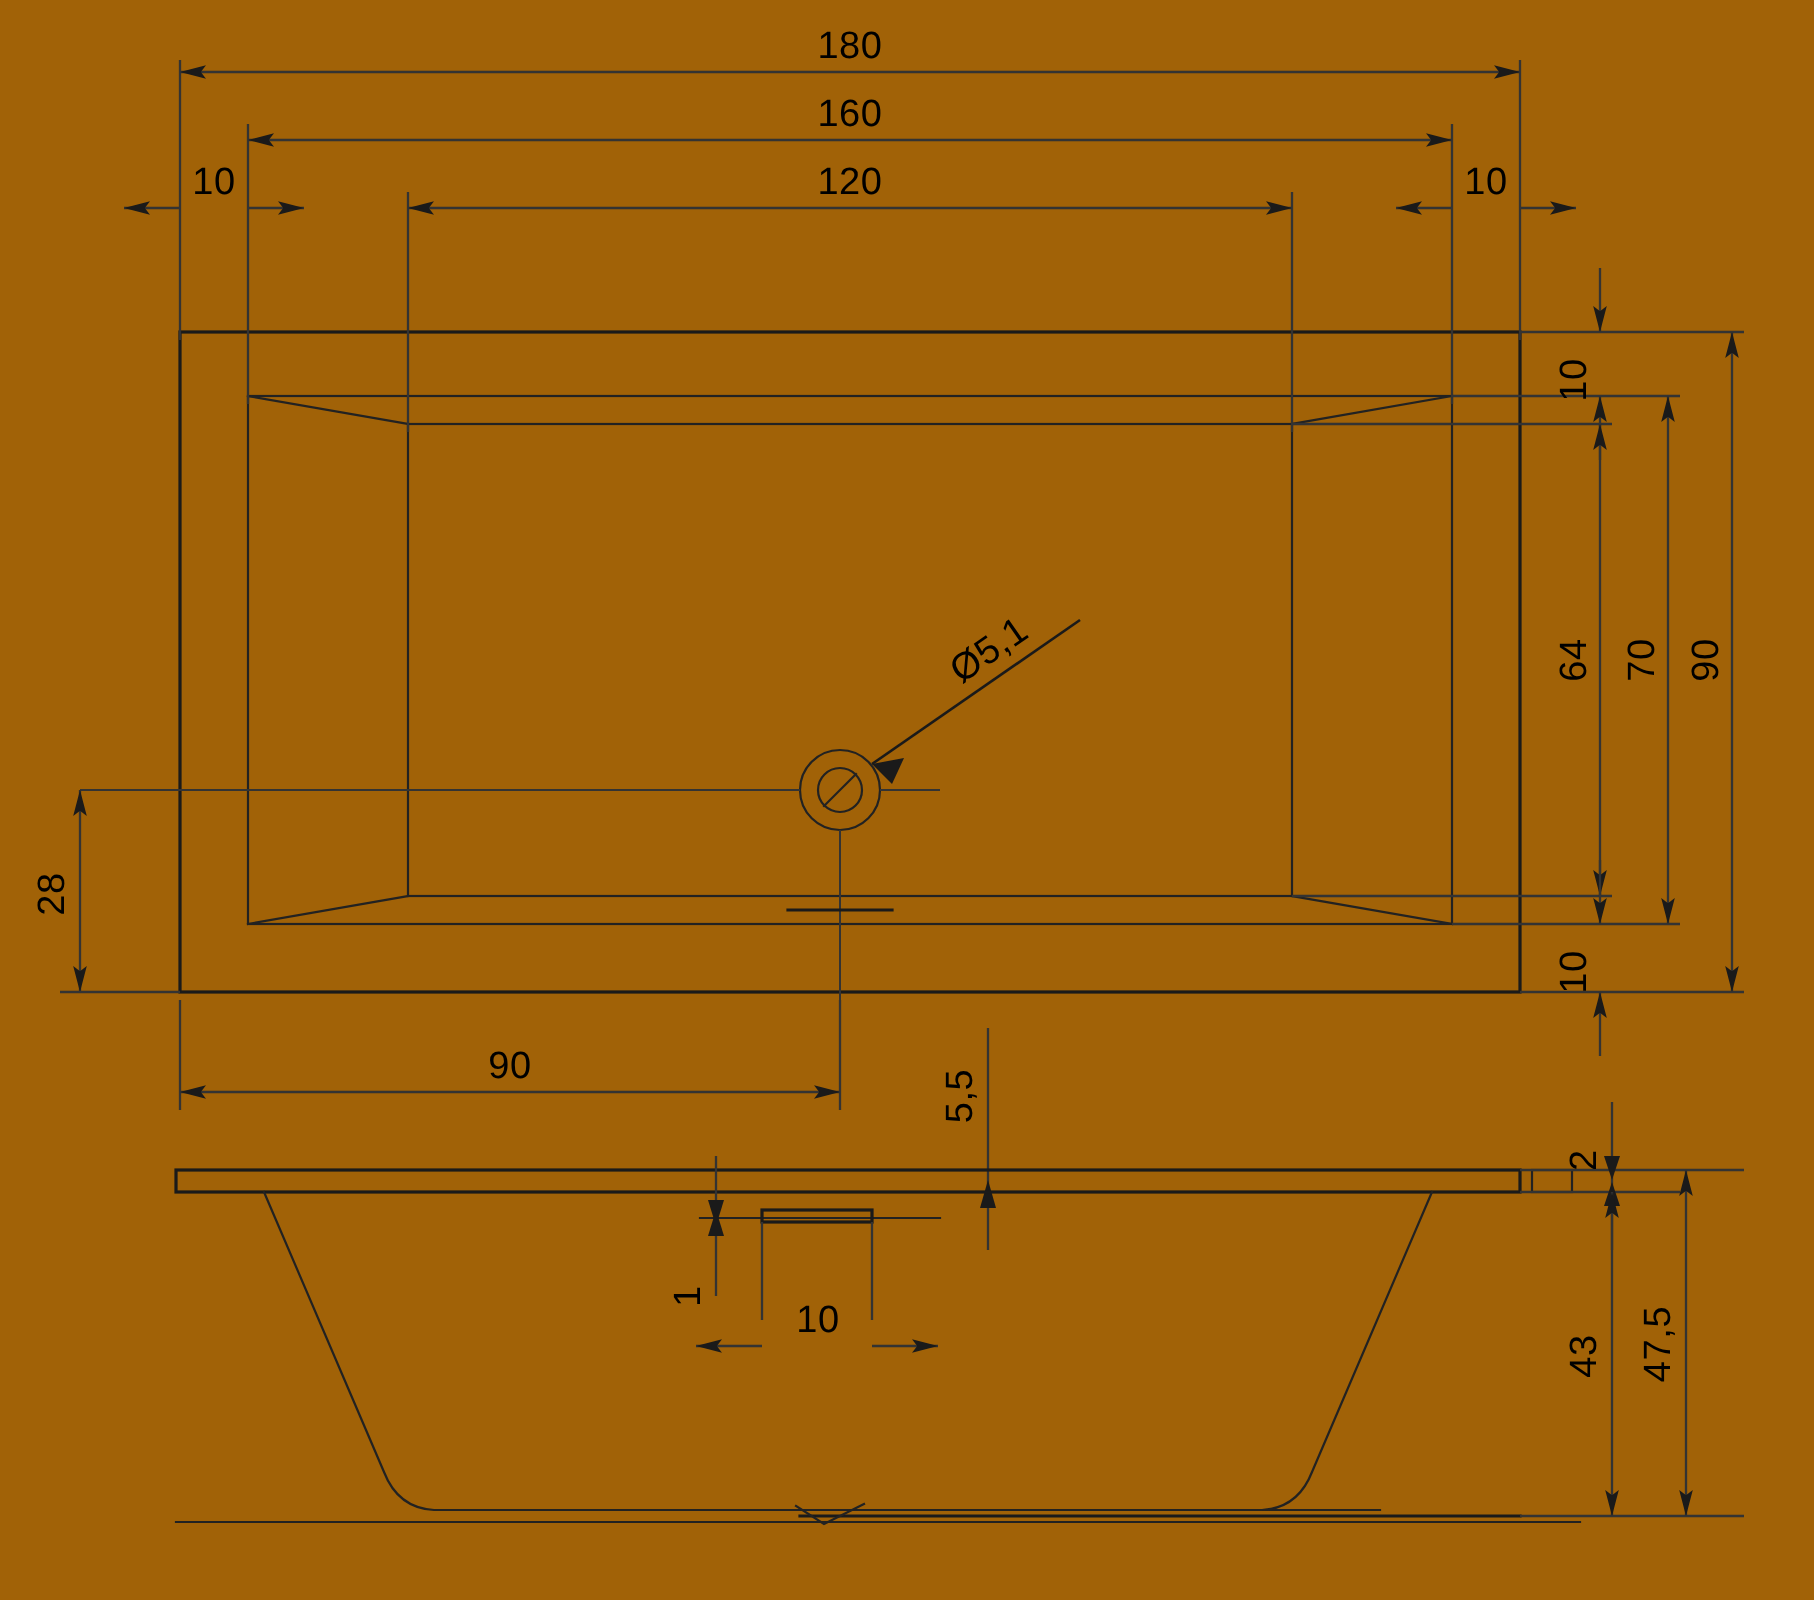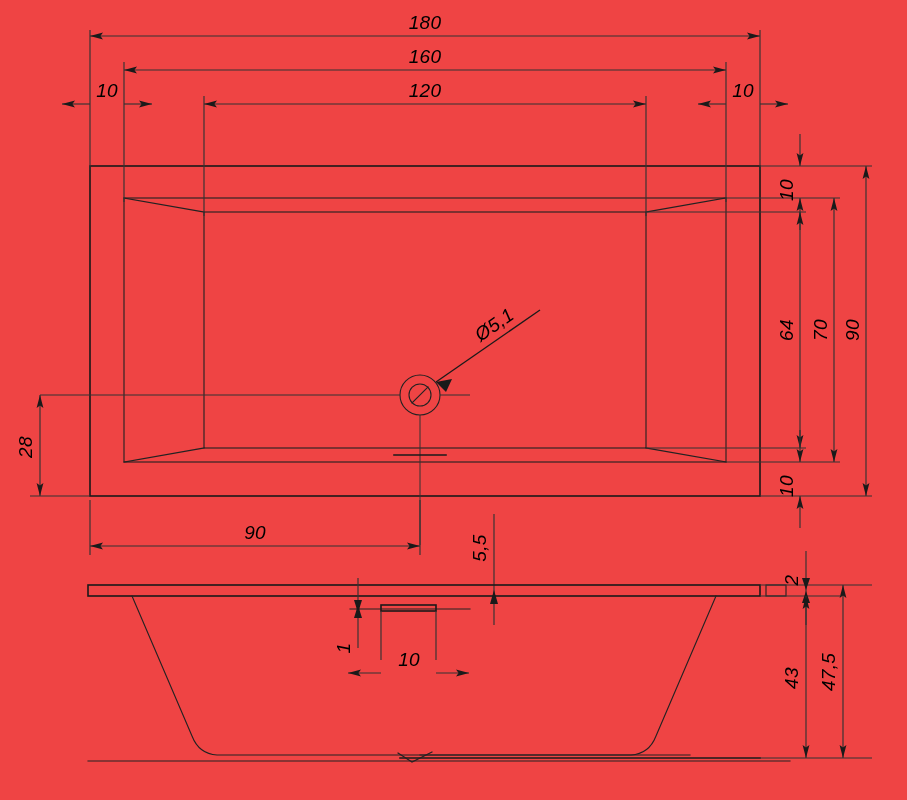--- a/index.html
+++ b/index.html
@@ -7,23 +7,22 @@
     padding: 0;
     background: #ffffff;
   }
   body {
     font-family: "Liberation Sans", sans-serif;
   }
   #drawing-root {
     position: relative;
     width: 907px;
     height: 800px;
-    background: #ef4444;
+    background: #a16207;
     overflow: hidden;
-    font-style: italic;
   }
   svg#tech-drawing {
     display: block;
     width: 907px;
     height: 800px;
   }
   .obj-line {
     stroke: #1a1a1a;
     stroke-width: 1.6;
     fill: none;

